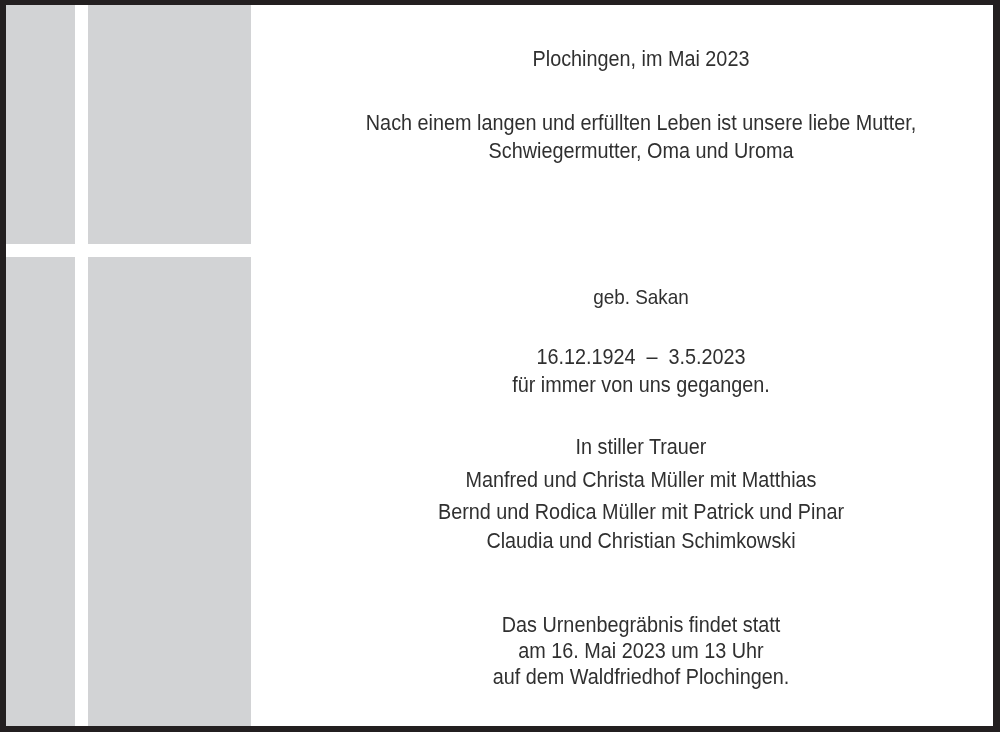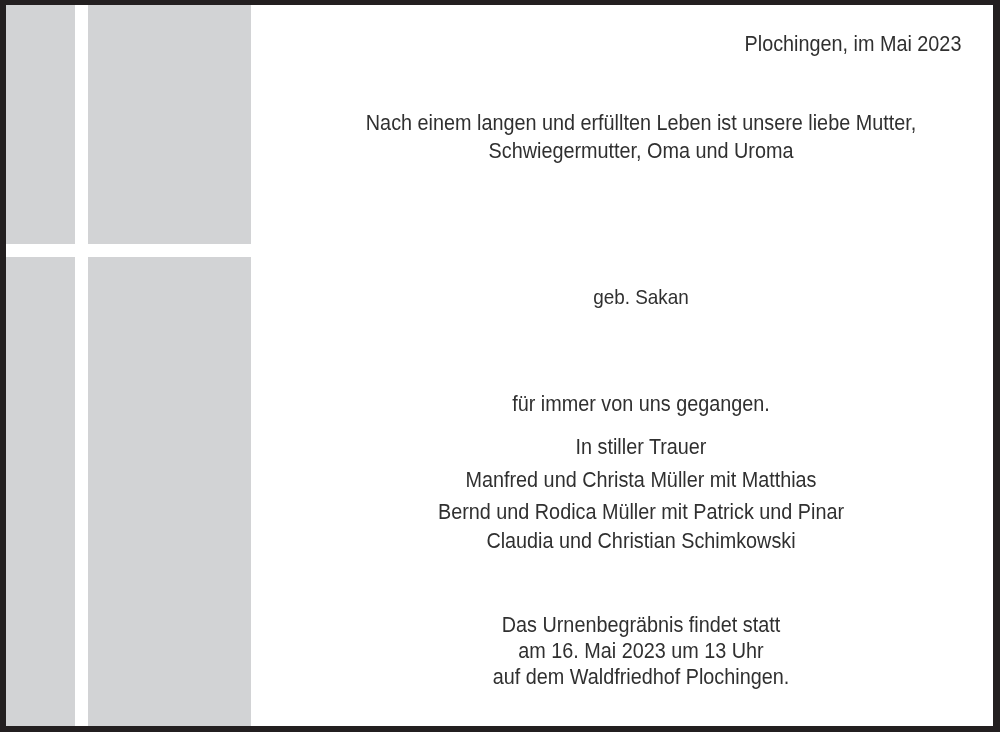--- a/index.html
+++ b/index.html
@@ -49,35 +49,35 @@
   .line {
     position: relative;
     white-space: nowrap;
     font-size: 22px;
     line-height: 28px;
     transform: scaleX(0.9);
     transform-origin: 50% 50%;
   }
   .abs { position: absolute; left: 0; width: 100%; }
 
-  .dateline      { top: 30px; text-align: right; }
+  .dateline      { top: 45px; }
   .intro         { top: 109px; }
   .name {
     top: 207px;
     margin: 0;
     font-size: 54px;
     line-height: 56px;
     font-weight: 400;
     color: #2a2a2a;
     white-space: nowrap;
     letter-spacing: 0px;
   }
   .maiden        { top: 284px; font-size: 21px; line-height: 26px; }
   .dates         { top: 307px; white-space: pre; }
-  .farewell      { top: 371px; margin-top: 19px; }
+  .farewell      { top: 371px; }
   .mourning-label{ top: 433px; }
   .m1            { top: 466px; }
   .m2            { top: 498px; }
   .m3            { top: 527px; }
   .m4            { top: 554px; }
   .funeral       { top: 612px; }
   .funeral .line { line-height: 26px; }
 </style>
 </head>
 <body>
@@ -100,20 +100,23 @@
     <div class="abs intro">
       <div class="line">Nach einem langen und erfüllten Leben ist unsere liebe Mutter,</div>
       <div class="line">Schwiegermutter, Oma und Uroma</div>
     </div>
 
 
     <div class="abs maiden">
       <div class="line maiden-inner" style="font-size:21px;line-height:26px;">geb. Sakan</div>
     </div>
 
+    <div class="abs dates">
+      <div class="line" style="white-space:pre;">16.12.1924  –  3.5.2023</div>
+    </div>
 
     <div class="abs farewell">
       <div class="line">für immer von uns gegangen.</div>
     </div>
 
     <div class="abs mourning-label">
       <div class="line">In stiller Trauer</div>
     </div>
 
     <div class="abs m2">

